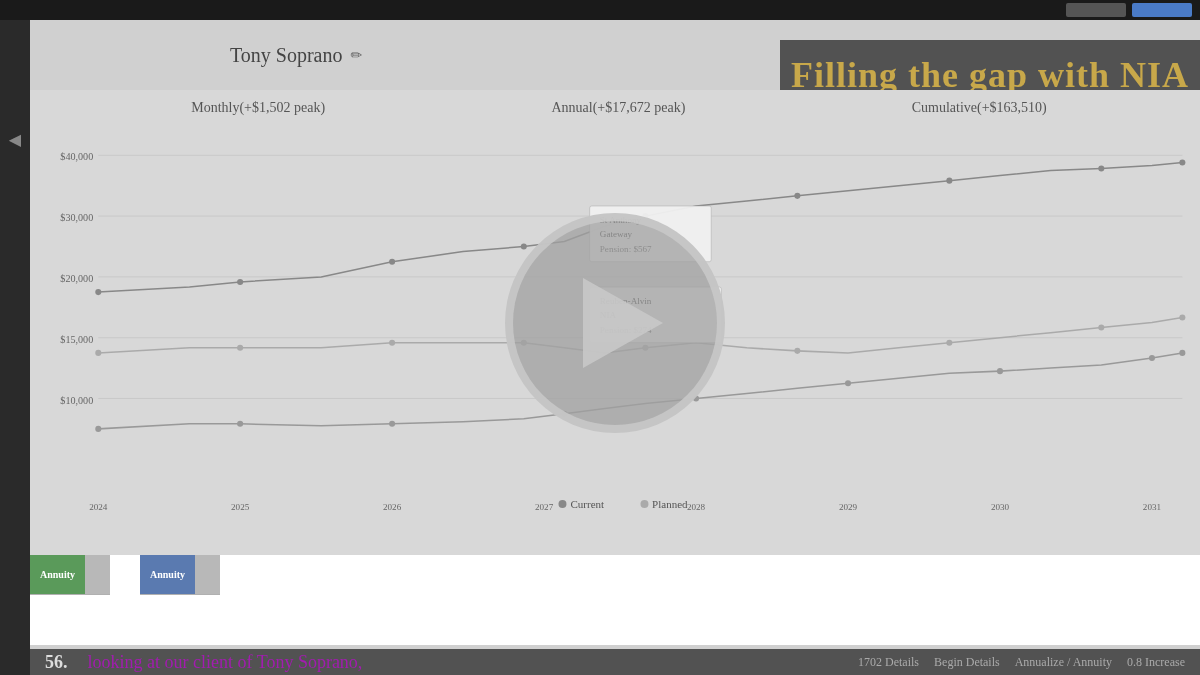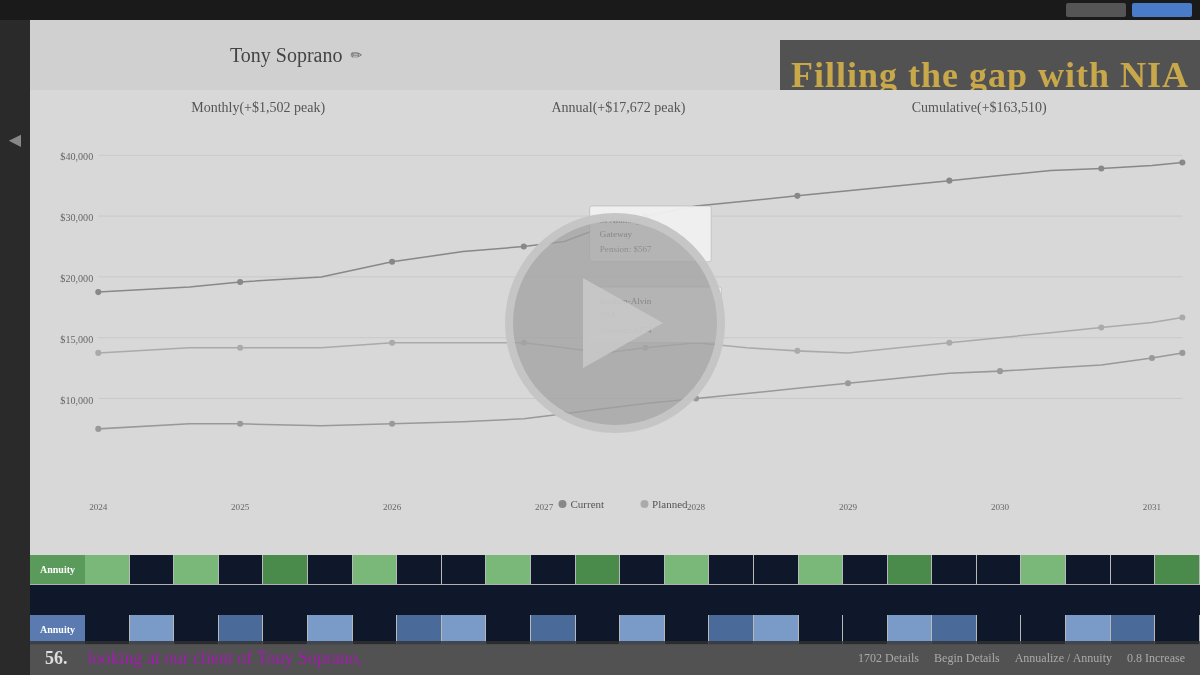--- a/index.html
+++ b/index.html
@@ -213,23 +213,23 @@
       background: #d0d0d0;
     }
 
     
     .timeline-grid {
       position: absolute;
       top: 0;
       left: 0;
       right: 0;
       height: 90px;
-      background: #0f172a;
-      display: flex;
-      flex-direction: column;
+      background: #ffffff;
+      display: flex;
+      flex-direction: row;
       gap: 30px;
     }
 
     .timeline-row {
       height: 40px;
       display: flex;
       align-items: center;
       border-bottom: 1px solid #b0b0b0;
     }
 
@@ -267,21 +267,21 @@
     .timeline-cell.active-blue { background: #7a9ac8; }
     .timeline-cell.active-dark-green { background: #4a8a4a; }
     .timeline-cell.active-dark-blue { background: #4a6a9a; }
 
     
     .bottom-caption {
       position: absolute;
       bottom: 0;
       left: 0;
       right: 0;
-      height: 34px;
+      height: 26px;
       background: rgba(50, 50, 50, 0.8);
       display: flex;
       align-items: center;
       padding: 0 15px;
       gap: 20px;
     }
 
     .caption-number {
       font-size: 18px;
       color: #ddd;

